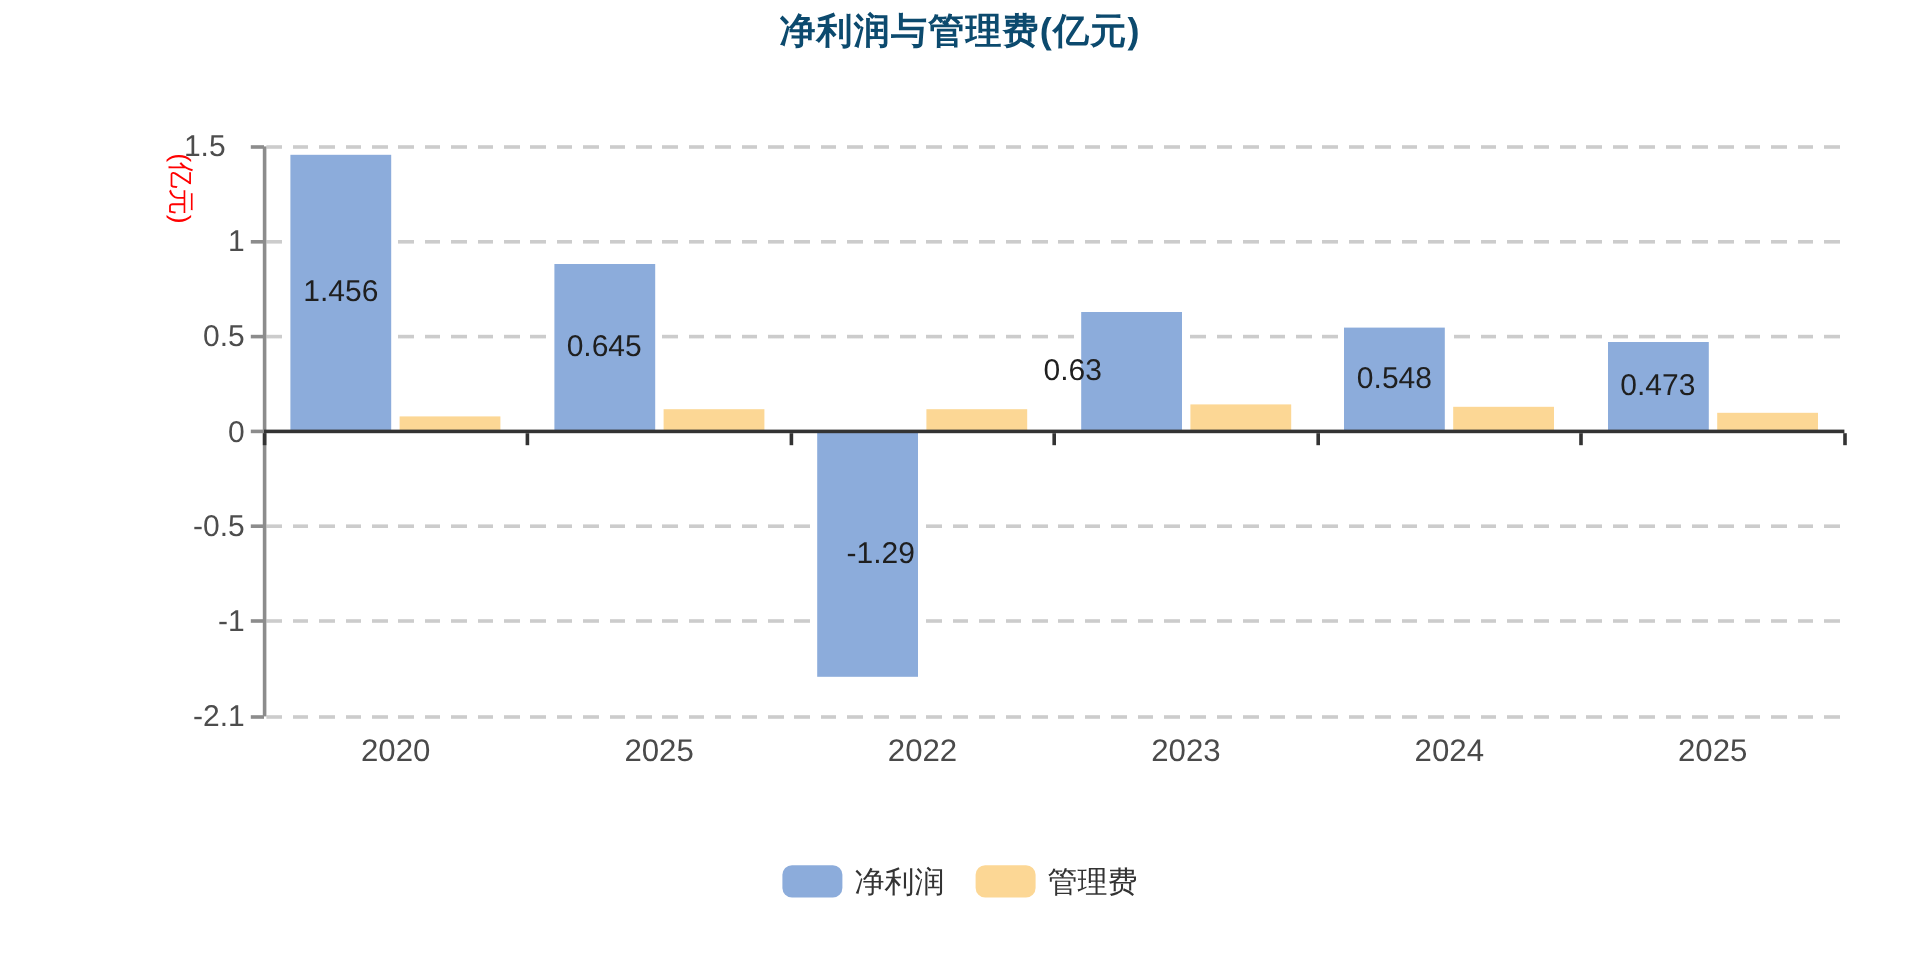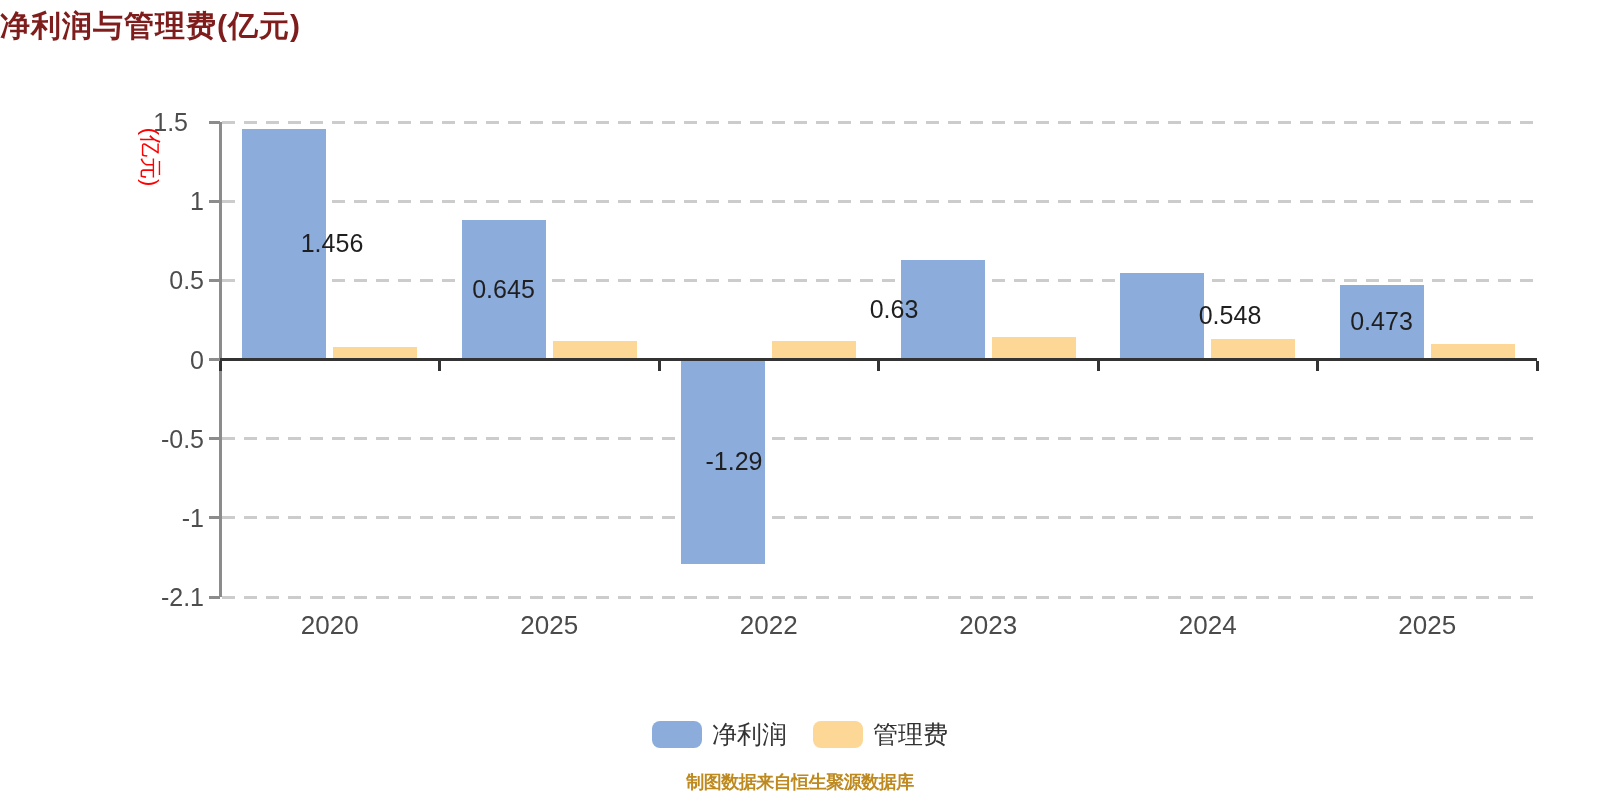--- a/index.html
+++ b/index.html
@@ -1,19 +1,19 @@
 <!DOCTYPE html>
 <html><head>
 <meta charset="utf-8">
 <style>
   html,body{margin:0;padding:0;background:#ffffff;}
   #app{position:relative;width:1600px;height:800px;background:#ffffff;overflow:hidden;
        font-family:"Liberation Sans","DejaVu Sans",sans-serif;}
-  .chart-title{position:absolute;top:6px;left:0;width:1600px;text-align:left;
-       font-size:30px;font-weight:bold;color:#7f1d1d;letter-spacing:1px;}
+  .chart-title{position:absolute;top:6px;left:0;width:1600px;text-align:center;
+       font-size:30px;font-weight:bold;color:#0c4a6e;letter-spacing:1px;}
   .y-unit{position:absolute;left:150px;top:157px;transform:translate(-50%,-50%) rotate(90deg);
        color:#ff0000;font-size:22px;white-space:nowrap;}
   .plot{position:absolute;left:0;top:0;width:1600px;height:800px;}
   .gridline{position:absolute;height:3px;
        background:repeating-linear-gradient(90deg,#cccccc 0 13px,transparent 13px 22px);}
   .y-axis-line{position:absolute;width:3px;background:#8c8c8c;}
   .y-tick{position:absolute;height:3px;width:11px;background:#8c8c8c;}
   .y-tick-label{position:absolute;width:80px;text-align:right;font-size:25px;color:#4d4d4d;}
   .x-axis-line{position:absolute;height:3px;background:#333333;}
   .x-tick{position:absolute;width:3px;height:10px;background:#333333;}
@@ -51,29 +51,29 @@
       <div class="y-tick-label" style="left: 124px; top: 266.333px;">0.5</div>
       <div class="y-tick" style="left: 209px; top: 358px;"></div>
       <div class="y-tick-label" style="left: 124px; top: 345.5px;">0</div>
       <div class="y-tick" style="left: 209px; top: 437.167px;"></div>
       <div class="y-tick-label" style="left: 124px; top: 424.667px;">-0.5</div>
       <div class="y-tick" style="left: 209px; top: 516.333px;"></div>
       <div class="y-tick-label" style="left: 124px; top: 503.833px;">-1</div>
       <div class="y-tick" style="left: 209px; top: 595.5px;"></div>
       <div class="y-tick-label" style="left: 124px; top: 583px;">-2.1</div>
       <div class="bar" style="left: 242px; width: 84px; background: rgb(140, 172, 219); top: 128.967px; height: 230.533px;"></div>
-      <div class="bar-value" style="left: 284px; top: 229.233px; margin-left: 48px;">1.456</div>
+      <div class="bar-value" style="left: 284px; top: 229.233px;">1.456</div>
       <div class="bar" style="left: 461.5px; width: 84px; background: rgb(140, 172, 219); top: 220.008px; height: 139.492px;"></div>
       <div class="bar-value" style="left: 503.5px; top: 274.754px;">0.645</div>
       <div class="bar" style="left: 681px; width: 84px; background: rgb(140, 172, 219); top: 359.5px; height: 204.25px;"></div>
       <div class="bar-value" style="left: 734px; top: 446.625px;">-1.29</div>
       <div class="bar" style="left: 900.5px; width: 84px; background: rgb(140, 172, 219); top: 259.75px; height: 99.75px;"></div>
       <div class="bar-value" style="left: 894px; top: 294.625px;">0.63</div>
       <div class="bar" style="left: 1120px; width: 84px; background: rgb(140, 172, 219); top: 272.733px; height: 86.7667px;"></div>
-      <div class="bar-value" style="left: 1230px; top: 301.117px; text-align: center;">0.548</div>
+      <div class="bar-value" style="left: 1162px; top: 301.117px; text-align: center;">0.548</div>
       <div class="bar" style="left: 1339.5px; width: 84px; background: rgb(140, 172, 219); top: 284.608px; height: 74.8917px;"></div>
       <div class="bar-value" style="left: 1381.5px; top: 307.054px;">0.473</div>
       <div class="bar" style="left: 333px; width: 84px; background: rgb(252, 215, 149); top: 347.308px; height: 12.1917px;"></div>
       <div class="bar" style="left: 552.5px; width: 84px; background: rgb(252, 215, 149); top: 341.45px; height: 18.05px;"></div>
       <div class="bar" style="left: 772px; width: 84px; background: rgb(252, 215, 149); top: 340.817px; height: 18.6833px;"></div>
       <div class="bar" style="left: 991.5px; width: 84px; background: rgb(252, 215, 149); top: 337.175px; height: 22.325px;"></div>
       <div class="bar" style="left: 1211px; width: 84px; background: rgb(252, 215, 149); top: 339.233px; height: 20.2667px;"></div>
       <div class="bar" style="left: 1430.5px; width: 84px; background: rgb(252, 215, 149); top: 344.142px; height: 15.3583px;"></div>
       <div class="x-axis-line" style="left: 220px; width: 1317px; top: 358px;"></div>
       <div class="x-tick" style="left: 218.5px; top: 361px;"></div>
@@ -95,14 +95,13 @@
     <div class="legend-item">
       <span class="legend-swatch" style="background: rgb(140, 172, 219);"></span>
       <span class="legend-label">净利润</span>
     </div>
     <div class="legend-item">
       <span class="legend-swatch" style="background: rgb(252, 215, 149);"></span>
       <span class="legend-label">管理费</span>
     </div>
   </div>
 
-  <div class="source-note">制图数据来自恒生聚源数据库</div>
 </div>
 
 </body></html>

